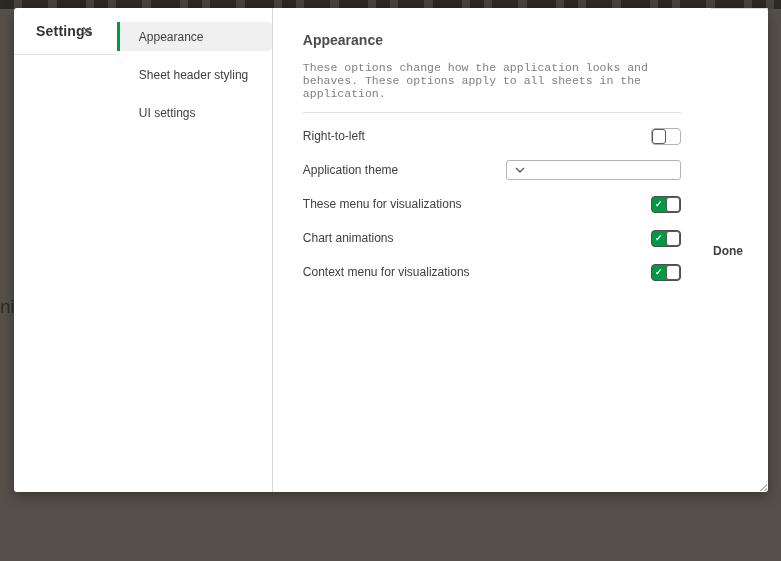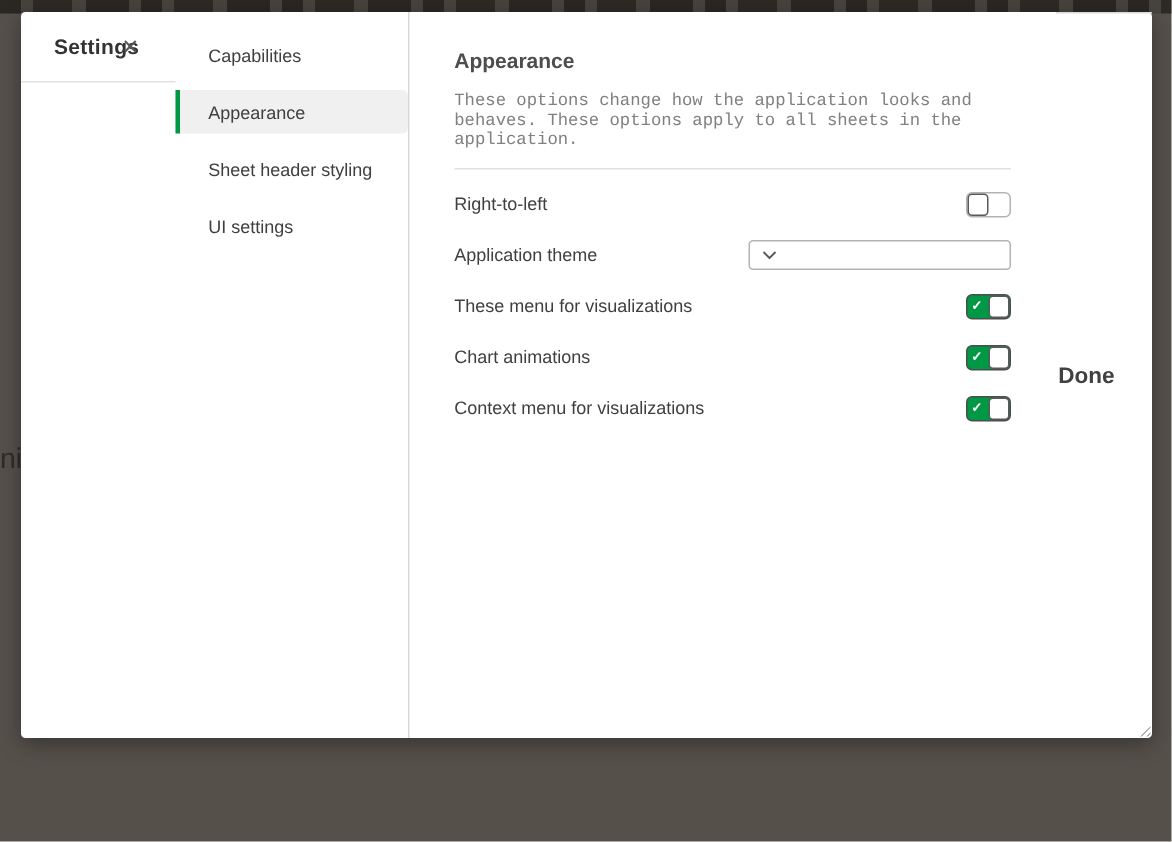--- a/index.html
+++ b/index.html
@@ -103,21 +103,21 @@
   .select svg { flex:0 0 auto; display:block; }
   
   .modal-footer {
     flex:0 0 44px; border-top:1px solid #d9d9d9;
     display:flex; align-items:center; justify-content:flex-end;
     padding-right:23px; position:relative;
   }
   .done-btn {
     border:none; background:transparent; cursor:pointer;
     font-family:"Liberation Sans", sans-serif;
-    font-size:15px; font-weight:600; color:#404040; padding:6px 2px;
+    font-size:12px; font-weight:600; color:#404040; padding:6px 2px;
   }
   .resize-grip {
     position:absolute; right:1px; bottom:1px; width:8px; height:8px;
     background:
       linear-gradient(135deg, transparent 0 56%, #b3b3b3 56% 66%, transparent 66%),
       linear-gradient(135deg, transparent 0 80%, #b3b3b3 80% 90%, transparent 90%);
     cursor:nwse-resize;
   }
 </style>
 </head>
@@ -129,23 +129,20 @@
 <div class="modal">
 
   <div class="modal-header">
     <span class="modal-title">Settings</span>
     <button class="close-btn">✕</button>
   </div>
 
   <div class="modal-body">
 
     <div class="sidebar">
-      <div class="nav-item">
-        <span>Capabilities</span>
-      </div>
       <div class="nav-item selected">
         <span>Appearance</span>
       </div>
       <div class="nav-item">
         <span>Sheet header styling</span>
       </div>
       <div class="nav-item">
         <span>UI settings</span>
       </div>
     </div>

